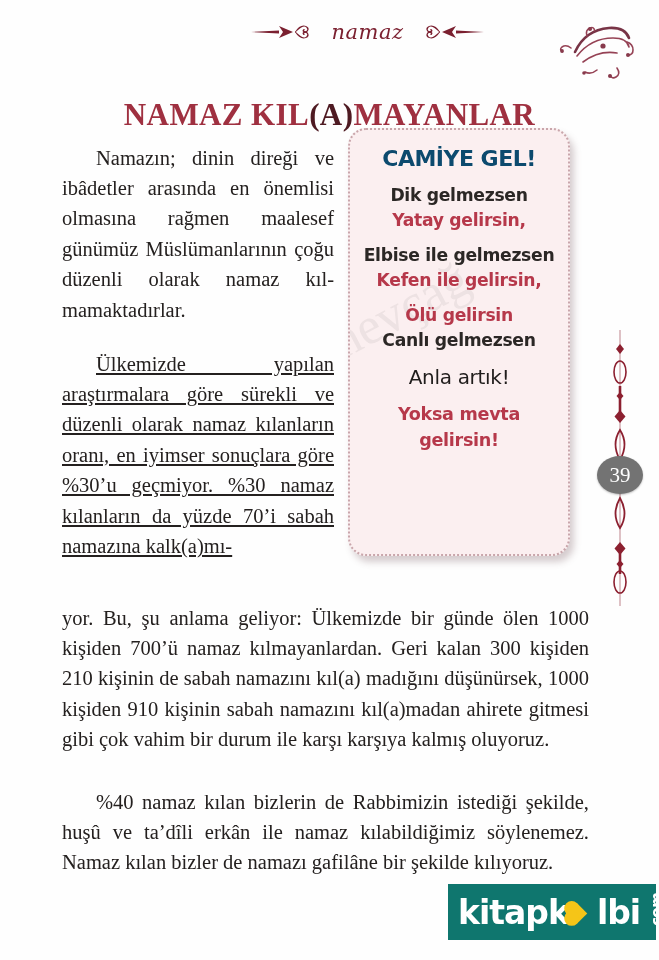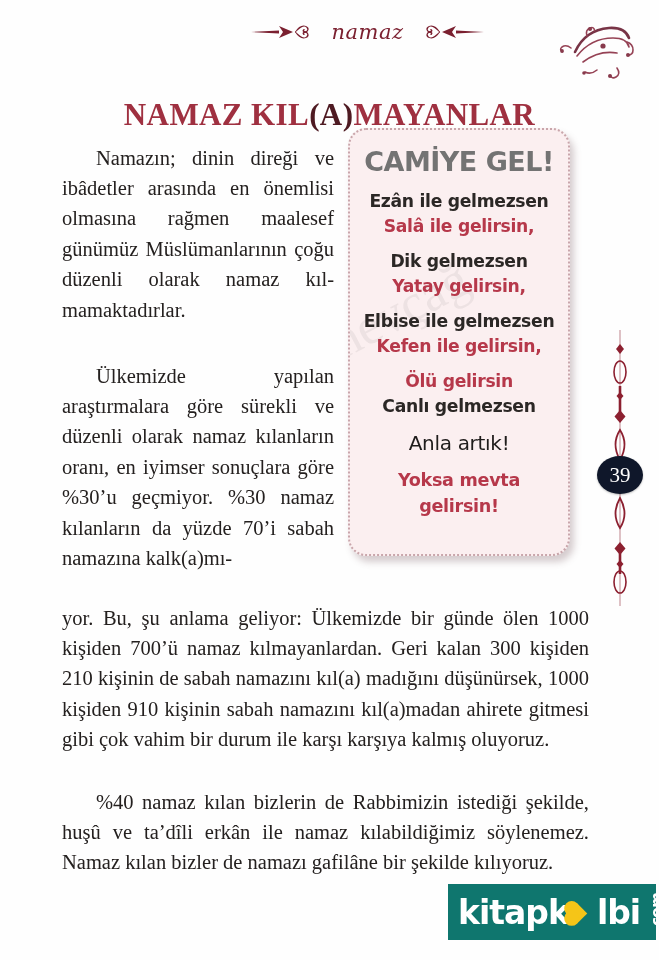--- a/index.html
+++ b/index.html
@@ -69,21 +69,21 @@
   .bodytext {
     position: absolute;
     font-family: "Liberation Serif", serif;
     font-size: 20.5px;
     line-height: 30.4px;
     color: #24201f;
     text-align: justify;
     text-justify: inter-word;
   }
   #col-p1 { left: 62px; top: 122px; width: 272px; }
-  #col-p2 { left: 62px; top: 340px; width: 272px; }
+  #col-p2 { left: 62px; top: 328px; width: 272px; text-decoration: underline; }
   #full-p3 { left: 62px; top: 582px; width: 527px; }
   #full-p4 { left: 62px; top: 766px; width: 527px; }
   .indent { text-indent: 34px; }
 
   
   #callout {
     position: absolute;
     left: 348px;
     top: 128px;
     width: 222px;
@@ -98,22 +98,22 @@
     font-family: "DejaVu Sans", sans-serif;
     overflow: hidden;
   }
   #callout-inner {
     position: relative;
     z-index: 2;
   }
   .co-title {
     font-family: "DejaVu Sans", sans-serif;
     font-weight: bold;
-    font-size: 27px;
-    color: #737373;
+    font-size: 22px;
+    color: #0c4a6e;
     letter-spacing: -0.5px;
     line-height: 1.15;
     margin: 2px 0 12px 0;
   }
   .co-line {
     font-family: "DejaVu Sans", sans-serif;
     font-weight: bold;
     font-size: 17.2px;
     line-height: 25px;
     letter-spacing: -0.3px;
@@ -153,21 +153,21 @@
     width: 46px;
     height: 276px;
   }
   #folio {
     position: absolute;
     right: 16px;
     top: 456px;
     width: 46px;
     height: 38px;
     border-radius: 50%;
-    background: #0f172a;
+    background: #737373;
     color: #ffffff;
     font-family: "Liberation Serif", serif;
     font-size: 21px;
     display: flex;
     align-items: center;
     justify-content: center;
     box-shadow: 0 1px 2px rgba(0,0,0,.25);
   }
 
   
@@ -282,24 +282,20 @@
   <p class="bodytext indent" id="col-p2">Ülkemizde yapılan araştırmalara göre sürekli ve düzenli olarak namaz kılanların oranı, en iyimser sonuçlara göre %30’u geçmiyor. %30 namaz kılanların da yüzde 70’i sabah namazına kalk(a)mı-</p>
   <p class="bodytext" id="full-p3">yor. Bu, şu anlama geliyor: Ülkemizde bir günde ölen 1000 kişiden 700’ü namaz kılmayanlardan. Geri kalan 300 kişiden 210 kişinin de sabah namazını kıl(a) madığını düşünürsek, 1000 kişiden 910 kişinin sabah namazını kıl(a)madan ahirete gitmesi gibi çok vahim bir durum ile karşı karşıya kalmış oluyoruz.</p>
   <p class="bodytext indent" id="full-p4">%40 namaz kılan bizlerin de Rabbimizin istediği şekilde, huşû ve ta’dîli erkân ile namaz kılabildiğimiz söylenemez. Namaz kılan bizler de namazı gafilâne bir şekilde kılıyoruz.</p>
 
   <div id="callout">
     <div id="co-watermark">nevçağ</div>
     <div id="callout-inner">
       <div class="co-title">CAMİYE GEL!</div>
 
       <div class="co-pair">
-        <div class="co-line dark">Ezân ile gelmezsen</div>
-        <div class="co-line red">Salâ ile gelirsin,</div>
-      </div>
-      <div class="co-pair">
         <div class="co-line dark">Dik gelmezsen</div>
         <div class="co-line red">Yatay gelirsin,</div>
       </div>
       <div class="co-pair">
         <div class="co-line dark">Elbise ile gelmezsen</div>
         <div class="co-line red">Kefen ile gelirsin,</div>
       </div>
       <div class="co-pair">
         <div class="co-line red">Ölü gelirsin</div>
         <div class="co-line dark">Canlı gelmezsen</div>

